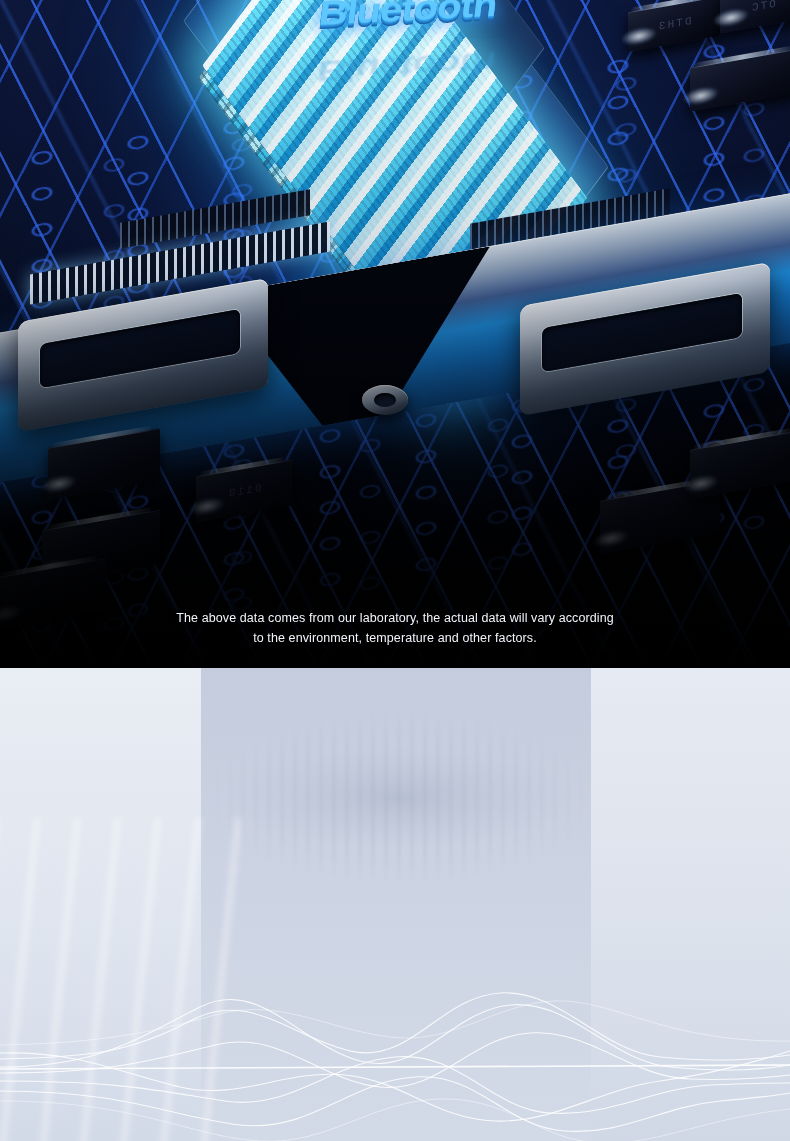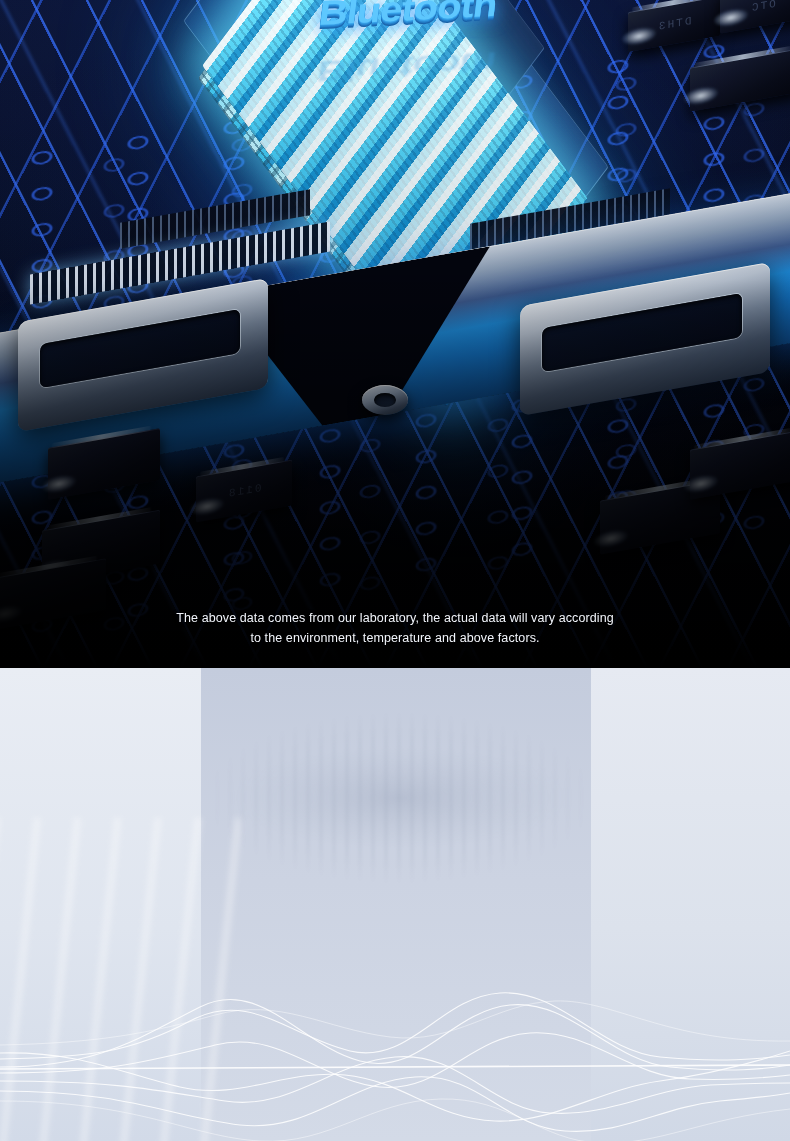--- a/index.html
+++ b/index.html
@@ -206,21 +206,21 @@
     <div class="blk lbl" style="left:196px;top:468px;width:96px;height:46px;">
       <span>0118</span>
     </div>
     <div class="blk" style="left:600px;top:490px;width:120px;height:54px;"></div>
     <div class="blk" style="left:690px;top:440px;width:110px;height:50px;"></div>
 
     <div class="pcb-vig"></div>
 
     <div class="disclaimer">
       <div>The above data comes from our laboratory, the actual data will vary according</div>
-      <div>to the environment, temperature and above factors.</div>
+      <div>to the environment, temperature and other factors.</div>
     </div>
   </div>
 
   <div class="sound-section">
     <div class="band one"></div>
     <div class="band two"></div>
     <div class="band three"></div>
     <div class="venue"></div>
     <div class="streaks"></div>
 

